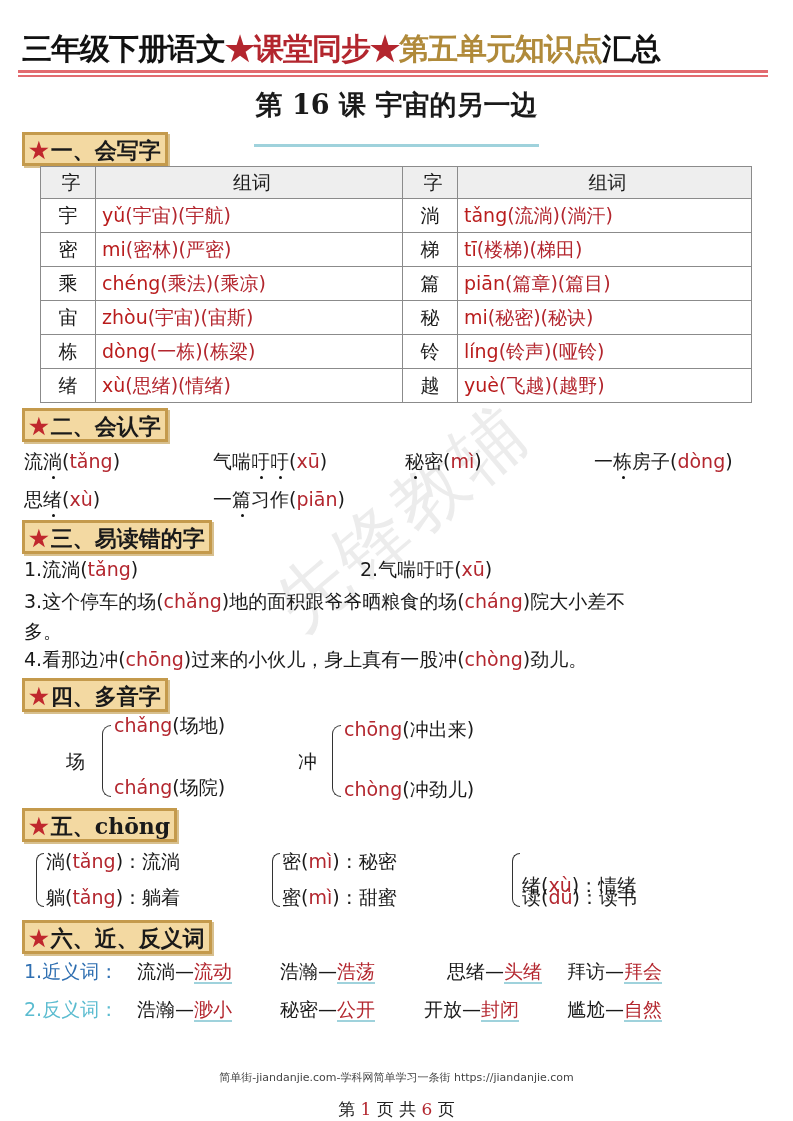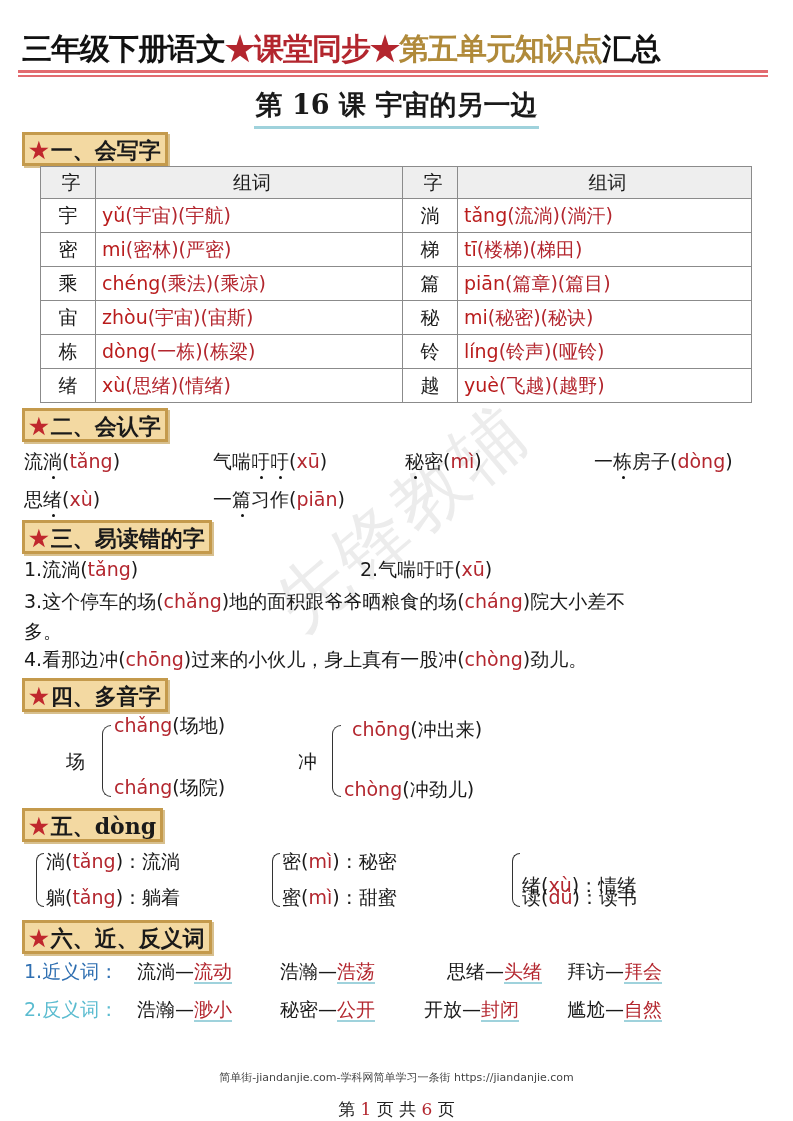--- a/index.html
+++ b/index.html
@@ -12,21 +12,21 @@
                 font-family:"DejaVu Serif","Liberation Serif",serif; white-space:nowrap; line-height:38px; }
   .main-title .t-black { color:#111; }
   .main-title .t-red { color:#b3262e; }
   .main-title .t-gold { color:#b08a3a; }
   .main-title .t-star { color:#b3262e; }
   .title-rule { left:18px; top:70px; width:750px; height:3px; background:#e26b70; }
   .title-rule2 { left:18px; top:75px; width:750px; height:2px; background:#e26b70; }
 
   .lesson-title { left:0; width:793px; top:86px; text-align:center; font-size:27px; font-weight:bold;
                   font-family:"DejaVu Serif","Liberation Serif",serif; line-height:38px; }
-  .lesson-title span { display:inline-block; border-bottom:3px solid #9fd2dc; padding:0 2px 2px; }
+  .lesson-title span { display:inline-block; border-bottom:3px solid #9fd2dc; padding:0 2px 20px; }
 
   
   .sec { position:absolute; left:22px; height:34px; background:#f3d9a2; border:3px solid #c49a4c;
          box-shadow:2px 2px 0 #d8c08e; font-size:22px; font-weight:bold; line-height:30px; padding:0 4px 0 4px;
          font-family:"DejaVu Serif","Liberation Serif",serif; white-space:nowrap; box-sizing:border-box; }
   .sec .star { color:#c0272d; margin-right:2px; }
 
   
   .tbl { position:absolute; left:40px; top:166px; width:712px; border-collapse:collapse; }
   .tbl td, .tbl th { border:1.5px solid #8b8b8b; height:33px; font-size:19px; padding:0 0 0 6px; }
@@ -137,24 +137,24 @@
 
 <div class="sec" style="top:678px;"><span class="star">★</span><span>四、多音字</span></div>
 
 <div class="line" style="left:66px; top:748px;">场</div>
 <div class="brace" style="left:102px; top:725px; width:8px; height:70px;"></div>
 <div class="line" style="left:114px; top:712px;"><span class="rr">chǎng</span><span>(场地)</span></div>
 <div class="line" style="left:114px; top:774px;"><span class="rr">cháng</span><span>(场院)</span></div>
 
 <div class="line" style="left:298px; top:748px;">冲</div>
 <div class="brace" style="left:332px; top:725px; width:8px; height:70px;"></div>
-<div class="line" style="left:344px; top:716px;margin-left:8px;"><span class="rr">chōng</span><span>(冲出来)</span></div>
+<div class="line" style="left:344px; top:716px;"><span class="rr">chōng</span><span>(冲出来)</span></div>
 <div class="line" style="left:344px; top:776px;"><span class="rr">chòng</span><span>(冲劲儿)</span></div>
 
-<div class="sec" style="top:808px;"><span class="star">★</span><span>五、dòng</span></div>
+<div class="sec" style="top:808px;"><span class="star">★</span><span>五、chōng</span></div>
 
 <div class="brace" style="left:36px; top:853px; width:7px; height:52px;"></div>
 <div class="line" style="left:46px; top:848px;"><span>淌</span>(<span class="rr">tǎng</span>)：<span>流淌</span></div>
 <div class="line" style="left:46px; top:884px;"><span>躺</span>(<span class="rr">tǎng</span>)：<span>躺着</span></div>
 
 <div class="brace" style="left:272px; top:853px; width:7px; height:52px;"></div>
 <div class="line" style="left:282px; top:848px;"><span>密</span>(<span class="rr">mì</span>)：<span>秘密</span></div>
 <div class="line" style="left:282px; top:884px;"><span>蜜</span>(<span class="rr">mì</span>)：<span>甜蜜</span></div>
 
 <div class="brace" style="left:512px; top:853px; width:7px; height:52px;"></div>

